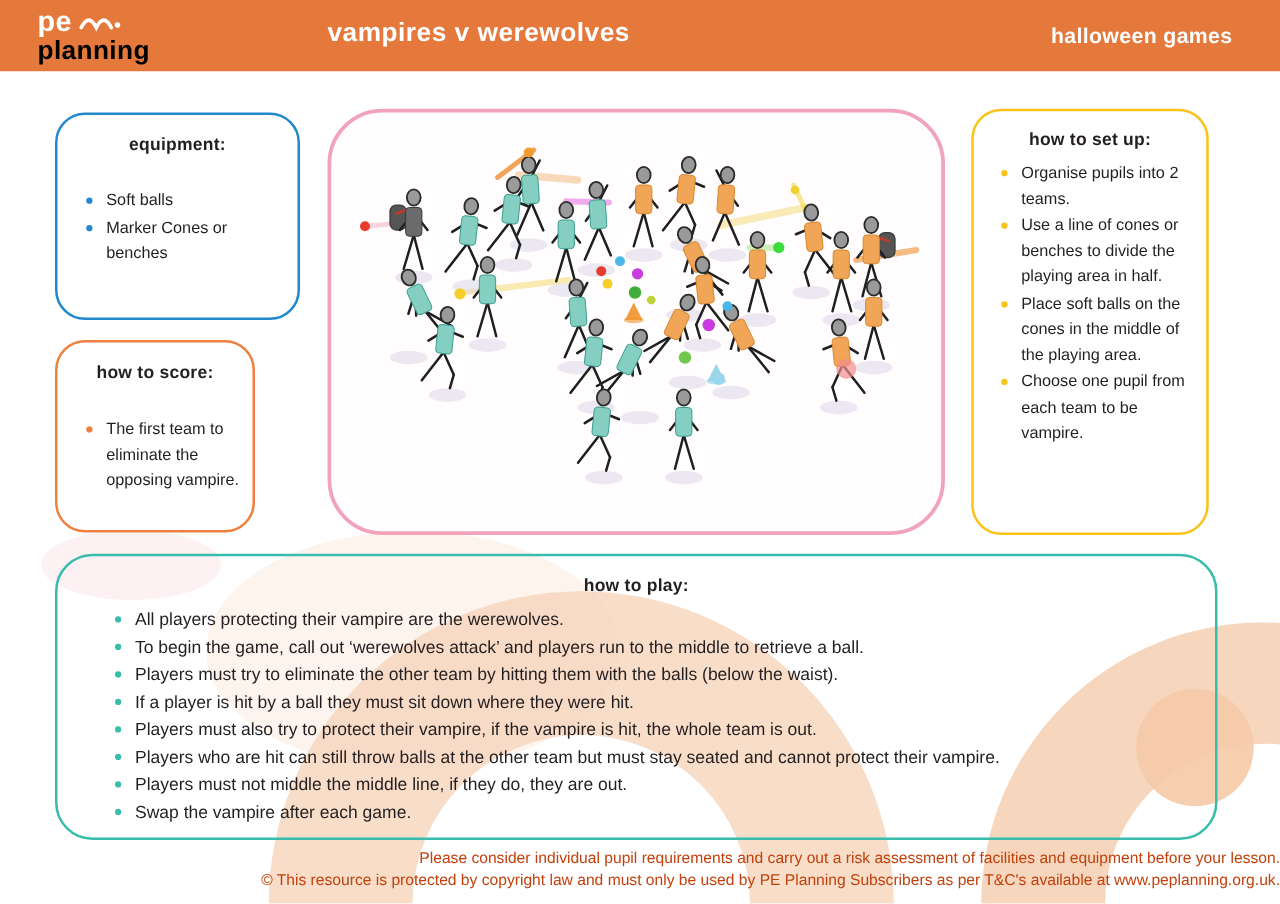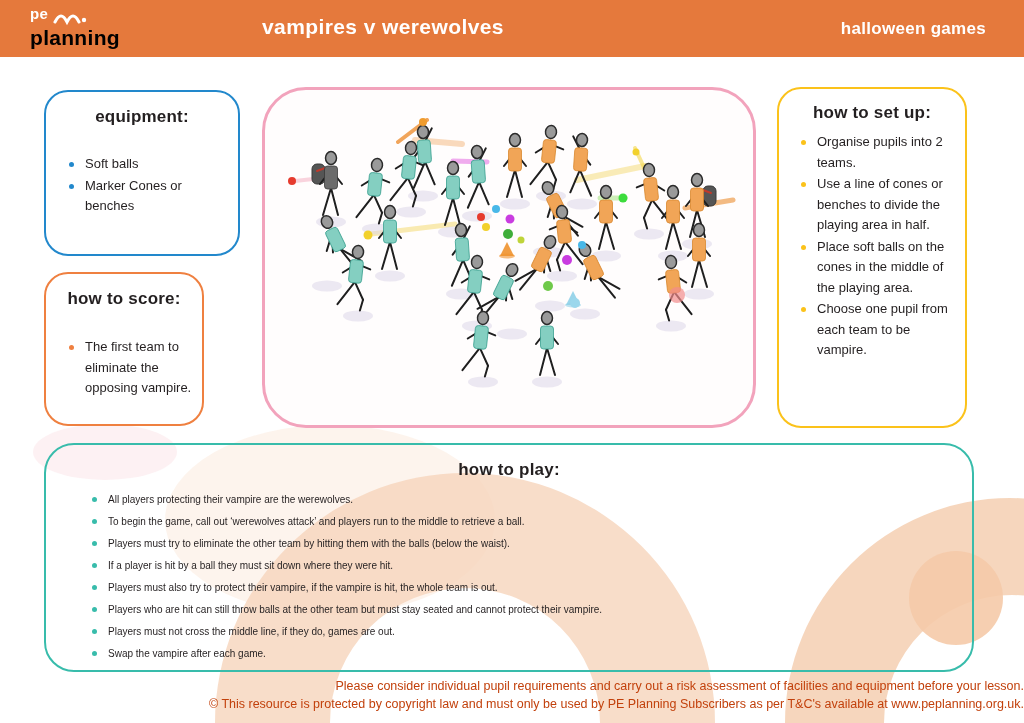--- a/index.html
+++ b/index.html
@@ -2,50 +2,50 @@
 <html><head>
 <meta charset="utf-8">
 <style>
   html,body{margin:0;padding:0;background:#fff;}
   .page{position:relative;width:1024px;height:723px;background:#ffffff;overflow:hidden;
         font-family:"Liberation Sans",sans-serif;color:#231f20;}
   
   .topbar{position:absolute;left:0;top:0;width:1024px;height:57px;background:#e5793c;z-index:3;}
   .logo{position:absolute;left:30px;top:6px;line-height:1;}
   .logo-row{display:flex;align-items:flex-start;gap:5px;}
-  .logo-pe{color:#ffffff;font-weight:bold;font-size:15px;letter-spacing:.4px;}
+  .logo-pe{color:#ffffff;font-weight:bold;font-size:23px;letter-spacing:.4px;}
   .logo-planning{color:#000000;font-weight:bold;font-size:21px;letter-spacing:.3px;margin-top:1px;}
   .bar-title{position:absolute;left:262px;top:15px;width:440px;text-align:left;
              color:#ffffff;font-weight:bold;font-size:21px;letter-spacing:.4px;}
   .bar-cat{position:absolute;right:38px;top:19px;color:#ffffff;font-weight:bold;font-size:17px;letter-spacing:.3px;}
   
   .bg-arcs{position:absolute;left:0;top:0;z-index:1;}
   
   .box{position:absolute;z-index:2;background:transparent;box-sizing:border-box;border-radius:24px;}
-  .btitle{font-weight:bold;font-size:17px;text-align:center;letter-spacing:.2px;}
+  .btitle{font-weight:bold;font-size:14px;text-align:center;letter-spacing:.2px;}
   .brow{display:flex;align-items:flex-start;margin-bottom:1px;}
   .dot{width:5px;height:5px;border-radius:50%;flex:none;margin:8px 11px 0 0;}
   .btxt{font-size:13px;line-height:20.5px;}
   #box-equipment{left:44px;top:90px;width:196px;height:166px;border:2.5px solid #2288cc;}
   #box-equipment .btitle{margin:15px 10px 0;}
   #box-equipment .blist{margin:27px 10px 0 23px;}
   #box-equipment .dot{background:#2288cc;}
   #box-score{left:44px;top:272px;width:160px;height:154px;border:2.5px solid #ef8040;}
   #box-score .btitle{margin:15px 10px 0;}
   #box-score .blist{margin:28px 10px 0 23px;}
   #box-score .dot{background:#ef8040;}
   #box-setup{left:777px;top:87px;width:190px;height:341px;border:2.5px solid #fbc21a;}
   #box-setup .btitle{margin:14px 10px 0;}
   #box-setup .blist{margin:9px 10px 0 22px;}
   #box-setup .dot{background:#fbc21a;}
   #box-play{left:44px;top:443px;width:930px;height:229px;border:2.5px solid #38bcab;border-radius:30px;}
   #box-play .btitle{margin:15px 0 0;}
   #box-play .blist{margin:9px 20px 0 46px;}
   #box-play .dot{background:#38bcab;margin-top:8px;}
-  #box-play .btxt{font-size:10px;line-height:21px;}
+  #box-play .btxt{font-size:14px;line-height:21px;}
   #box-illustration{left:262px;top:87px;width:494px;height:341px;border:3px solid #f2a3bc;
                     border-radius:44px;overflow:hidden;background:#fffdfd;}
   
   .footer{position:absolute;left:0;right:0;top:678px;text-align:right;z-index:2;
           font-size:12.5px;line-height:17.5px;color:#c2410c;}
   .footer .f2{font-weight:normal;}
 </style>
 </head>
 <body>
 
@@ -432,21 +432,21 @@
         <div class="brow">
           <span class="dot"></span>
           <span class="btxt">Players must also try to protect their vampire, if the vampire is hit, the whole team is out.</span>
         </div>
         <div class="brow">
           <span class="dot"></span>
           <span class="btxt">Players who are hit can still throw balls at the other team but must stay seated and cannot protect their vampire.</span>
         </div>
         <div class="brow">
           <span class="dot"></span>
-          <span class="btxt">Players must not cross the middle line, if they do, games are out.</span>
+          <span class="btxt">Players must not middle the middle line, if they do, they are out.</span>
         </div>
         <div class="brow">
           <span class="dot"></span>
           <span class="btxt">Swap the vampire after each game.</span>
         </div>
       </div>
   </div>
 
   <div class="footer">
     <div class="f1">Please consider individual pupil requirements and carry out a risk assessment of facilities and equipment before your lesson.</div>

